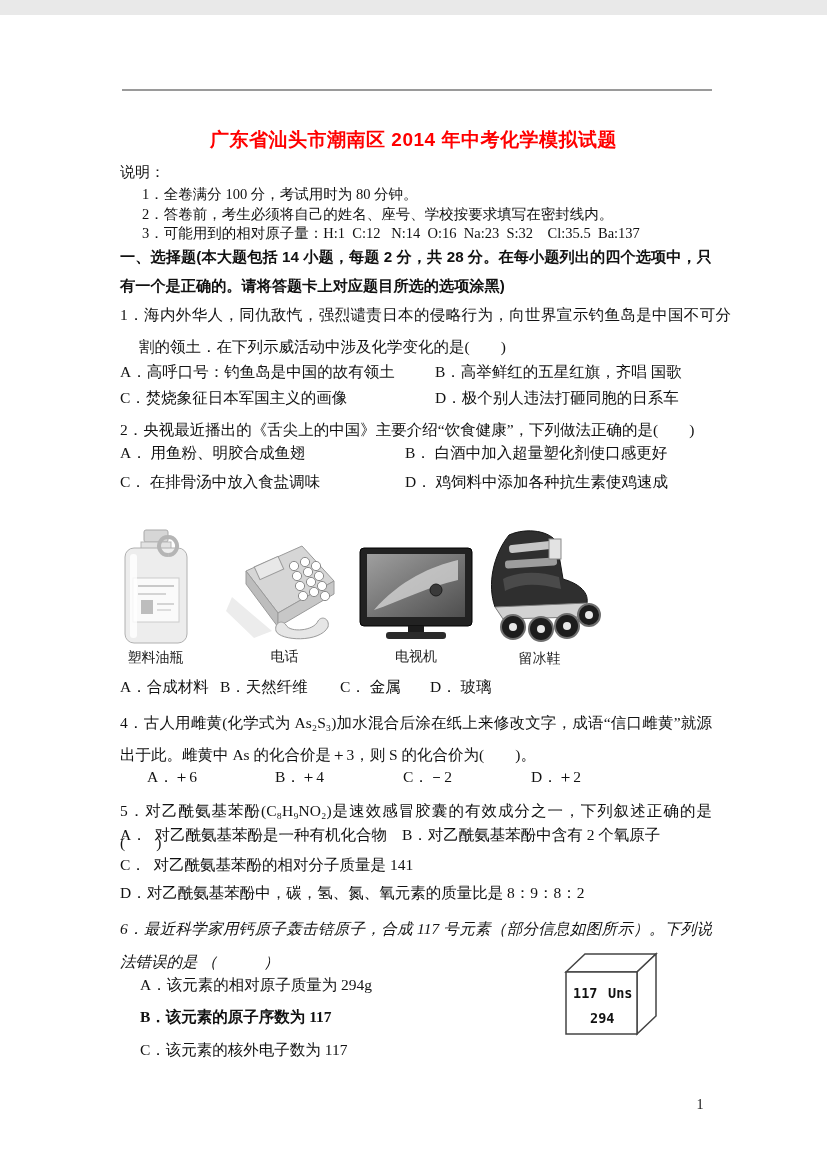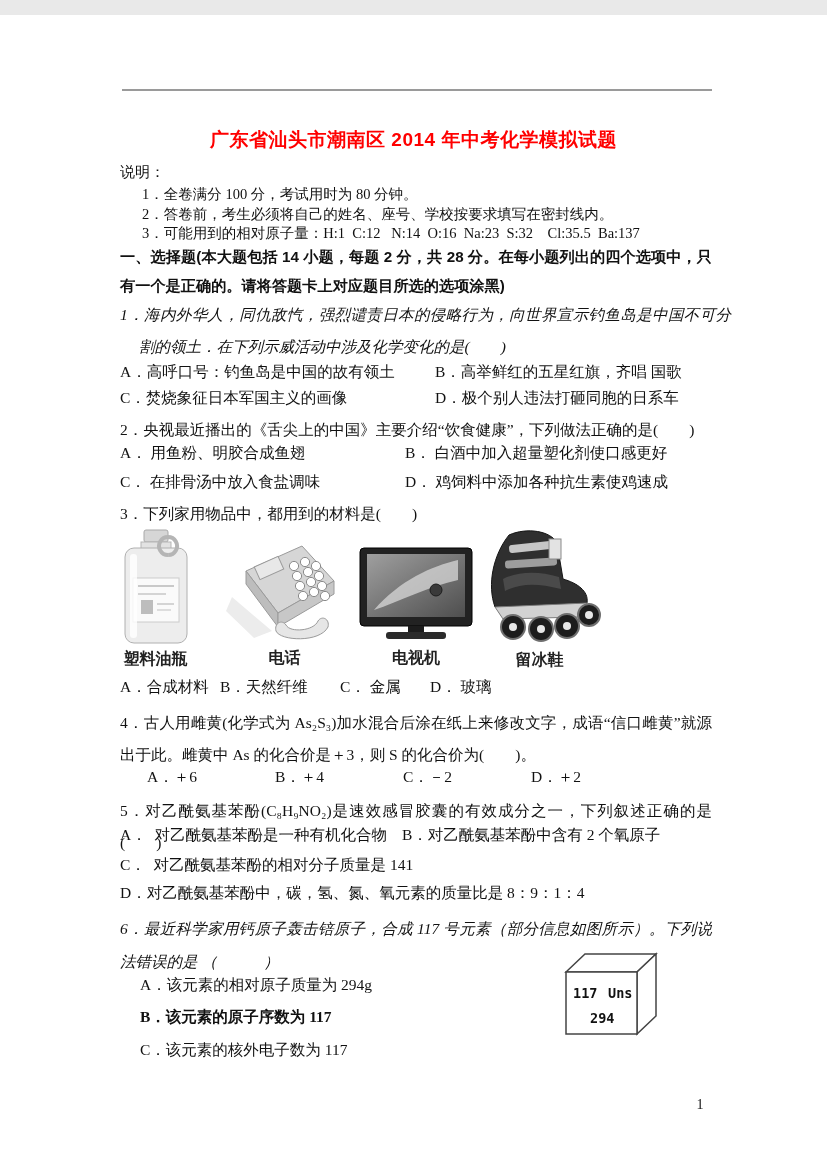--- a/index.html
+++ b/index.html
@@ -16,38 +16,38 @@
     font-weight:bold;font-size:19px;color:#ff0000;letter-spacing:.5px;
   }
   .notes-heading{top:148px;font-size:15px;}
   .notes{top:170px;line-height:19.5px;font-size:14.5px;}
   .notes .note-item{display:block;padding-left:22px;white-space:pre-wrap;}
   .section-heading{
     top:228px;line-height:28.5px;font-weight:bold;text-align:justify;
     font-family:"Liberation Sans","DejaVu Sans",sans-serif;font-size:15.2px;
   }
   .qtext{line-height:32px;text-align:justify;}
-  .hang{padding-left:19px;text-indent:-19px;font-style:italic;}
+  .hang{padding-left:19px;text-indent:-19px;}
   .optrow{display:flex;white-space:pre-wrap;}
   .optrow .cell{white-space:pre-wrap;}
   .q1row .cell:first-child{width:315px;flex:none;}
   .q2row .cell:first-child{width:285px;flex:none;}
   .q3row .cell:nth-child(1){width:100px;flex:none;}
   .q3row .cell:nth-child(2){width:120px;flex:none;}
   .q3row .cell:nth-child(3){width:90px;flex:none;}
   .q4row{padding-left:27px;}
   .q4row .cell{width:128px;flex:none;}
   .q4row .cell:last-child{width:auto;}
   .q5row .cell:first-child{width:282px;flex:none;}
   .optline{white-space:pre-wrap;}
   .indent20{padding-left:20px;}
   .figure{position:absolute;display:flex;flex-direction:column;align-items:center;}
   .figure .caption{
     font-family:"Liberation Sans","DejaVu Sans",sans-serif;
-    font-size:16px;font-weight:bold;color:#222;margin-top:3px;
+    font-size:14px;font-weight:normal;color:#222;margin-top:3px;
   }
   .cube{position:absolute;left:558px;top:928px;font-weight:bold;}
   .cube text{font-family:"DejaVu Sans Mono","Liberation Mono",monospace;font-size:13.5px;fill:#111;}
   .pagenum{position:absolute;left:690px;top:1082px;width:20px;text-align:center;font-size:14px;}
   svg{display:block;}
 </style>
 </head>
 <body>
 
 <div class="page">
@@ -78,21 +78,20 @@
   <div class="abs qtext" style="top:399px;">2．央视最近播出的《舌尖上的中国》主要介绍“饮食健康”，下列做法正确的是(　　)</div>
   <div class="abs optrow q2row" style="top:428px;">
     <span class="cell">A． 用鱼粉、明胶合成鱼翅</span>
     <span class="cell">B． 白酒中加入超量塑化剂使口感更好</span>
   </div>
   <div class="abs optrow q2row" style="top:457px;">
     <span class="cell">C． 在排骨汤中放入食盐调味</span>
     <span class="cell">D． 鸡饲料中添加各种抗生素使鸡速成</span>
   </div>
 
-  <div class="abs qtext" style="top:483px;">3．下列家用物品中，都用到的材料是(　　)</div>
 
   <div class="figure" style="left:103px;top:513px;width:105px;">
     <span>
       <svg width="90" height="118" viewBox="0 0 90 118">
         <rect x="33" y="2" width="24" height="12" rx="2" fill="#d6d6d6" stroke="#a8a8a8"></rect>
         <rect x="30" y="14" width="30" height="7" fill="#e2e2e2" stroke="#b5b5b5"></rect>
         <rect x="14" y="20" width="62" height="95" rx="9" fill="#ededed" stroke="#b0b0b0"></rect>
         <path d="M57,27 a9,9 0 1,1 0.1,0" fill="none" stroke="#b5b5b5" stroke-width="4"></path>
         <rect x="22" y="50" width="46" height="44" fill="#fafafa" stroke="#cccccc"></rect>
         <line x1="27" y1="58" x2="63" y2="58" stroke="#c9c9c9" stroke-width="2"></line>
@@ -194,21 +193,21 @@
     <span class="cell">C．－2</span>
     <span class="cell">D．＋2</span>
   </div>
 
   <div class="abs qtext" style="top:780px;">5．对乙酰氨基苯酚(C₈H₉NO₂)是速效感冒胶囊的有效成分之一，下列叙述正确的是(　　)</div>
   <div class="abs optrow q5row" style="top:810px;">
     <span class="cell">A．  对乙酰氨基苯酚是一种有机化合物</span>
     <span class="cell">B．对乙酰氨基苯酚中含有 2 个氧原子</span>
   </div>
   <div class="abs optline" style="top:840px;">C．  对乙酰氨基苯酚的相对分子质量是 141</div>
-  <div class="abs optline" style="top:868px;">D．对乙酰氨基苯酚中，碳，氢、氮、氧元素的质量比是 8：9：1：4</div>
+  <div class="abs optline" style="top:868px;">D．对乙酰氨基苯酚中，碳，氢、氮、氧元素的质量比是 8：9：8：2</div>
 
   <div class="abs qtext" style="top:897px;line-height:33px;font-style:italic;">6．最近科学家用钙原子轰击锫原子，合成 117 号元素（部分信息如图所示）。下列说法错误的是 （　　　）</div>
   <div class="abs optline indent20" style="top:960px;">A．该元素的相对原子质量为 294g</div>
   <div class="abs optline indent20" style="top:992px;font-weight:bold;">B．该元素的原子序数为 117</div>
   <div class="abs optline indent20" style="top:1025px;">C．该元素的核外电子数为 117</div>
 
   <div class="cube">
     <svg width="130" height="105" viewBox="0 0 130 105">
       <polygon points="8,29 27,11 98,11 79,29" fill="#ffffff" stroke="#444444" stroke-width="1.5"></polygon>
       <polygon points="79,29 98,11 98,73 79,91" fill="#ffffff" stroke="#444444" stroke-width="1.5"></polygon>

